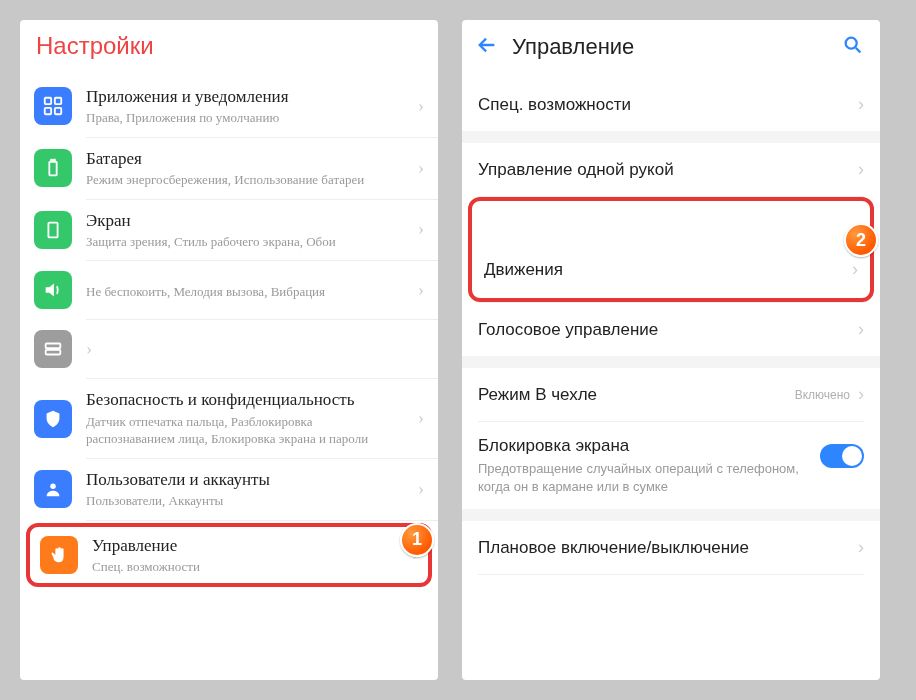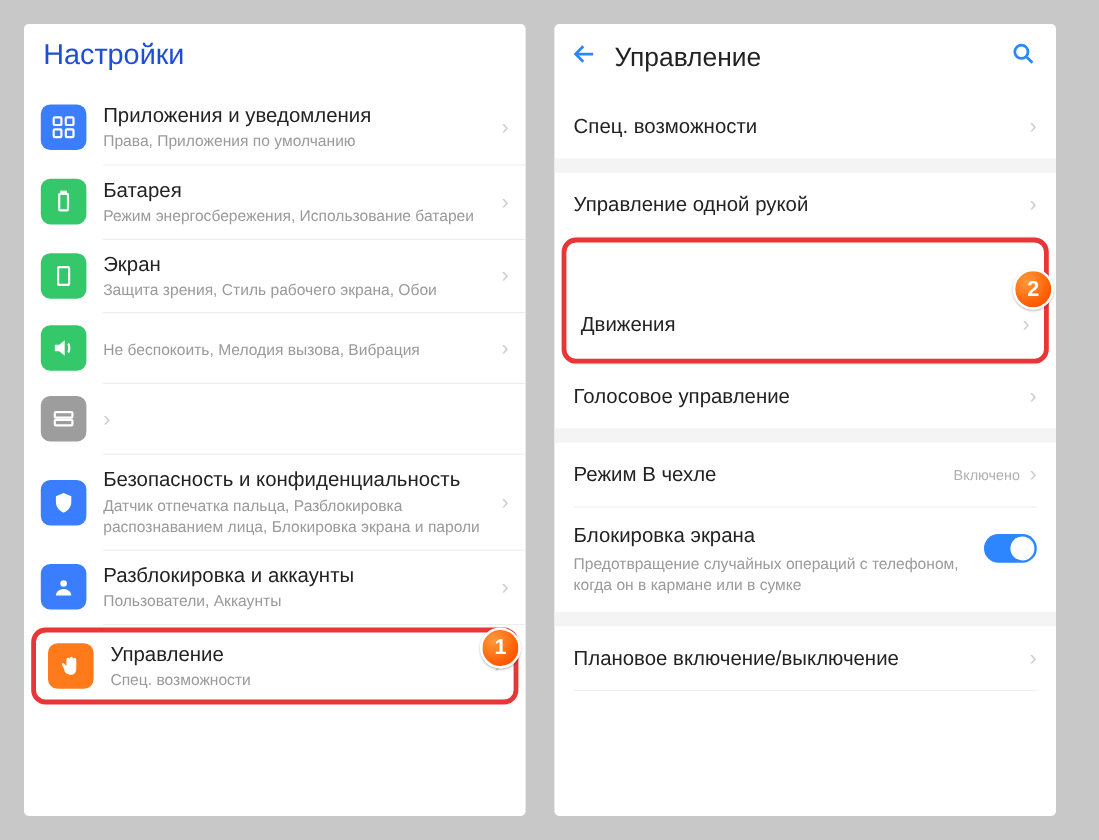--- a/index.html
+++ b/index.html
@@ -19,28 +19,29 @@
     border-radius: 4px;
     overflow: hidden;
     position: relative;
     display: flex;
     flex-direction: column;
   }
   
   .left .header {
     padding: 12px 8px 16px 16px;
     font-size: 24px;
-    color: #1d4ed8;
+    color: #ef4444;
   }
   .left .list { flex: 1; overflow: hidden; }
   .left .row {
     display: flex;
     align-items: center;
     padding: 10px 14px 10px 14px;
     position: relative;
+    font-family: Liberation Serif, serif;
   }
   .left .row .icon {
     width: 38px; height: 38px;
     border-radius: 8px;
     flex-shrink: 0;
     margin-right: 14px;
     display: flex; align-items: center; justify-content: center;
   }
   .left .row .icon svg { width: 22px; height: 22px; }
   .left .row .txt { flex: 1; padding-right: 18px; }
@@ -205,21 +206,21 @@
     <div class="divider"></div>
 
     <div class="row">
       <div class="icon" style="background:#3a7dff">
         <svg viewBox="0 0 24 24" fill="#fff">
             <circle cx="12" cy="9" r="3"></circle>
             <path d="M5 20c0-4 4-6 7-6s7 2 7 6H5z"></path>
           </svg>
       </div>
       <div class="txt">
-        <div class="title">Разблокировка и аккаунты</div>
+        <div class="title">Пользователи и аккаунты</div>
         <div class="sub">Пользователи, Аккаунты</div>
       </div>
       <div class="chev">›</div>
     </div>
     <div class="divider"></div>
 
     <div class="hl" style="position:relative;">
       <div class="row" style="padding:8px 10px 8px 10px;">
         <div class="icon" style="background:#ff7a1a">
           <svg viewBox="0 0 24 24" fill="#fff">

